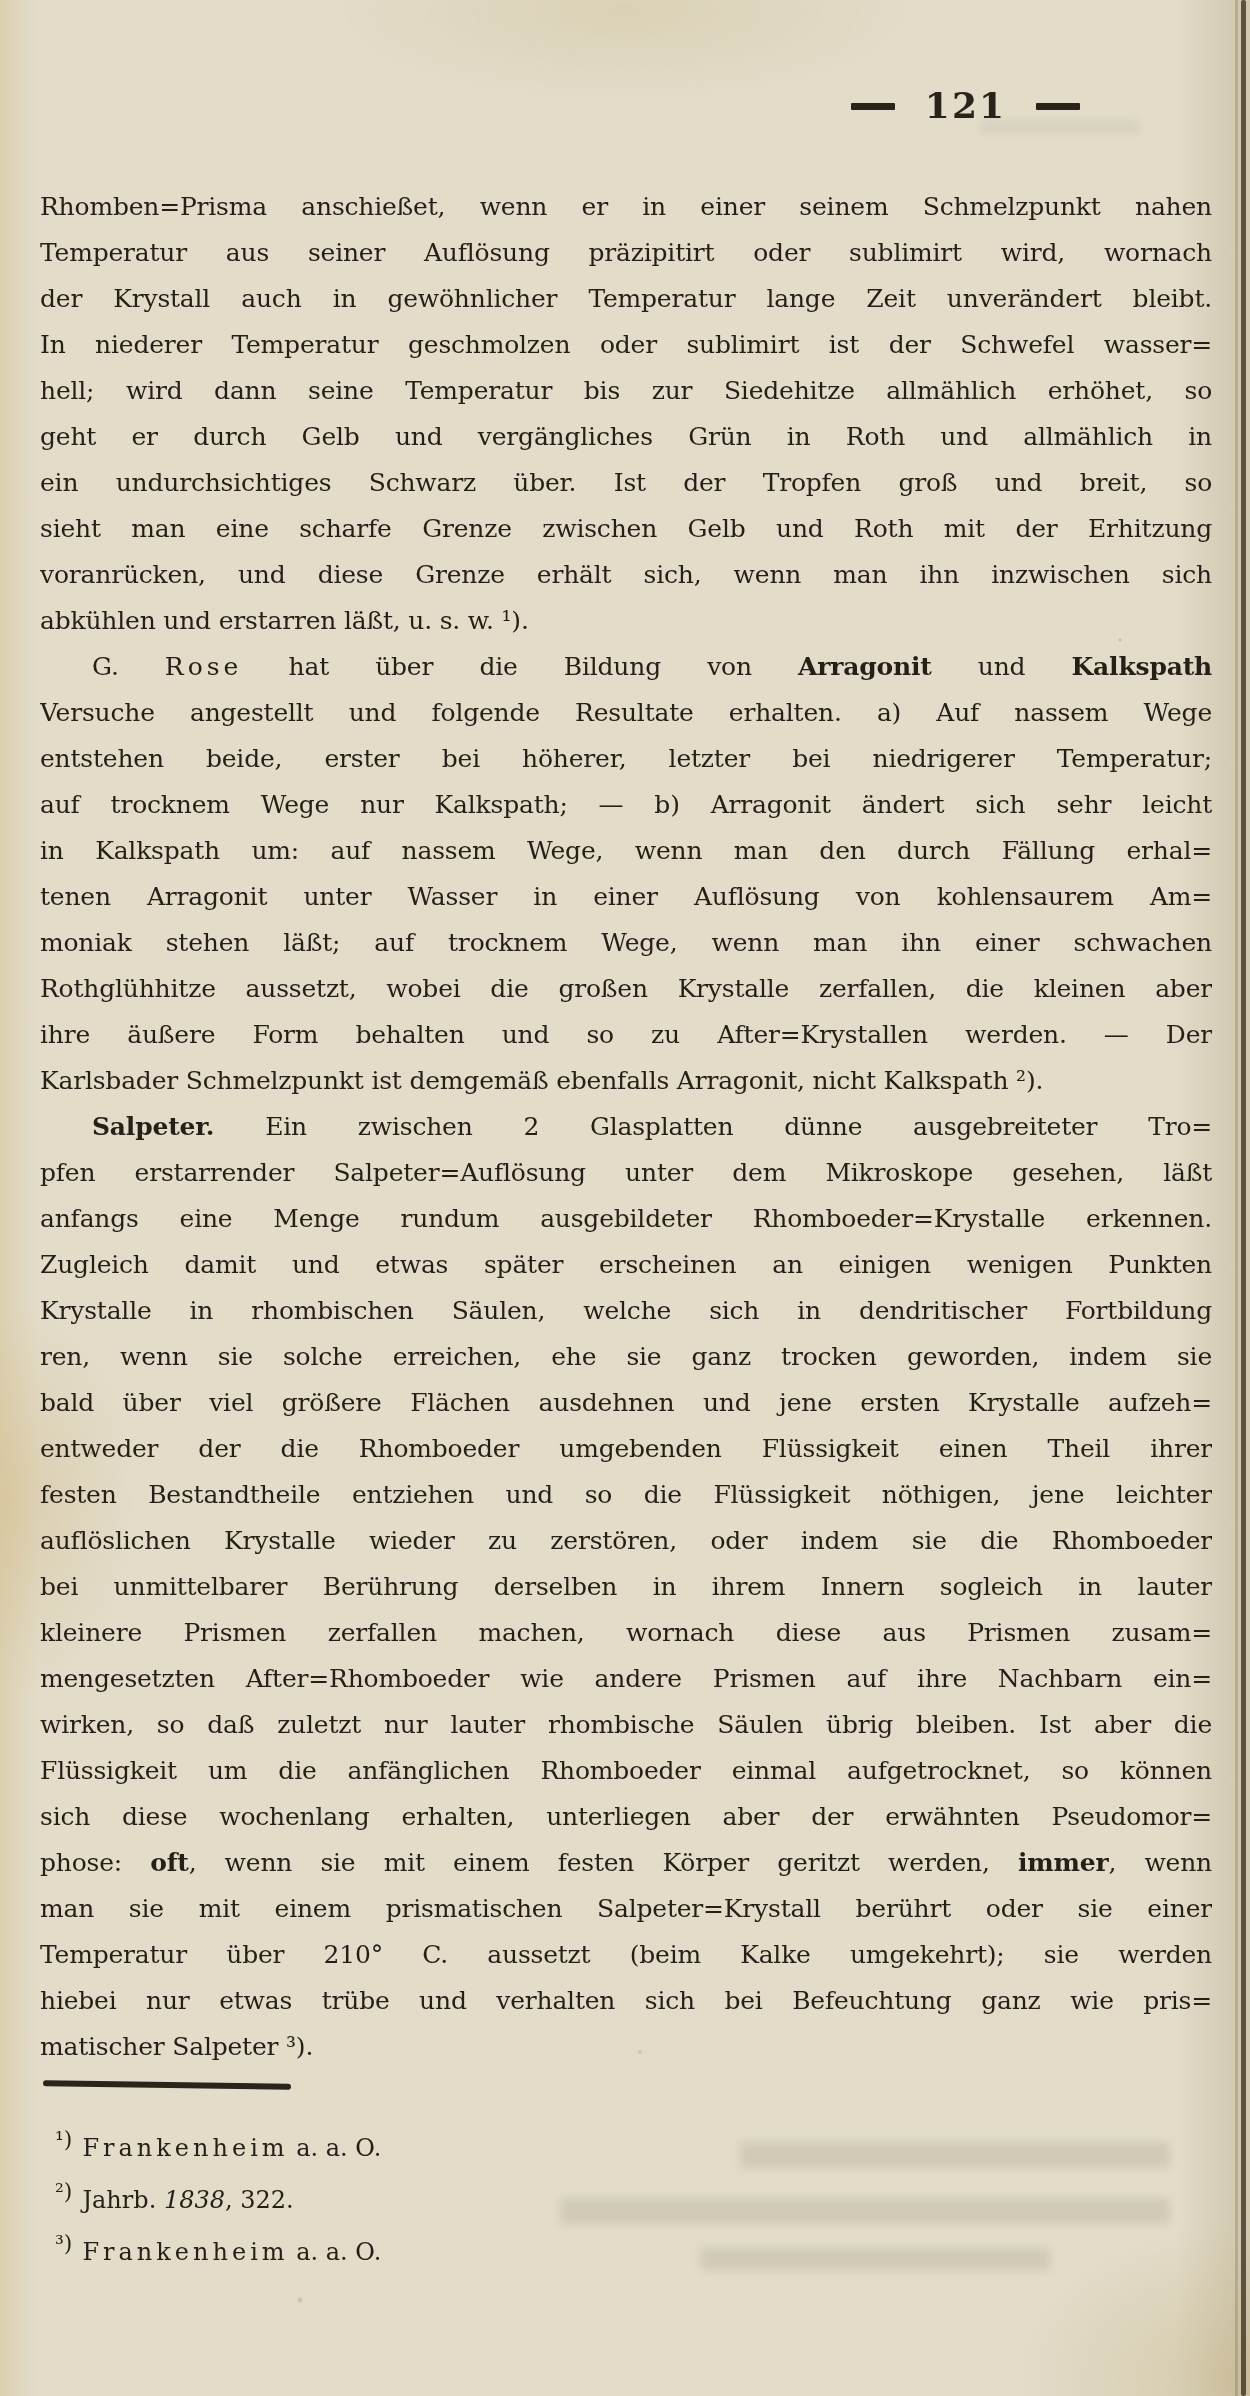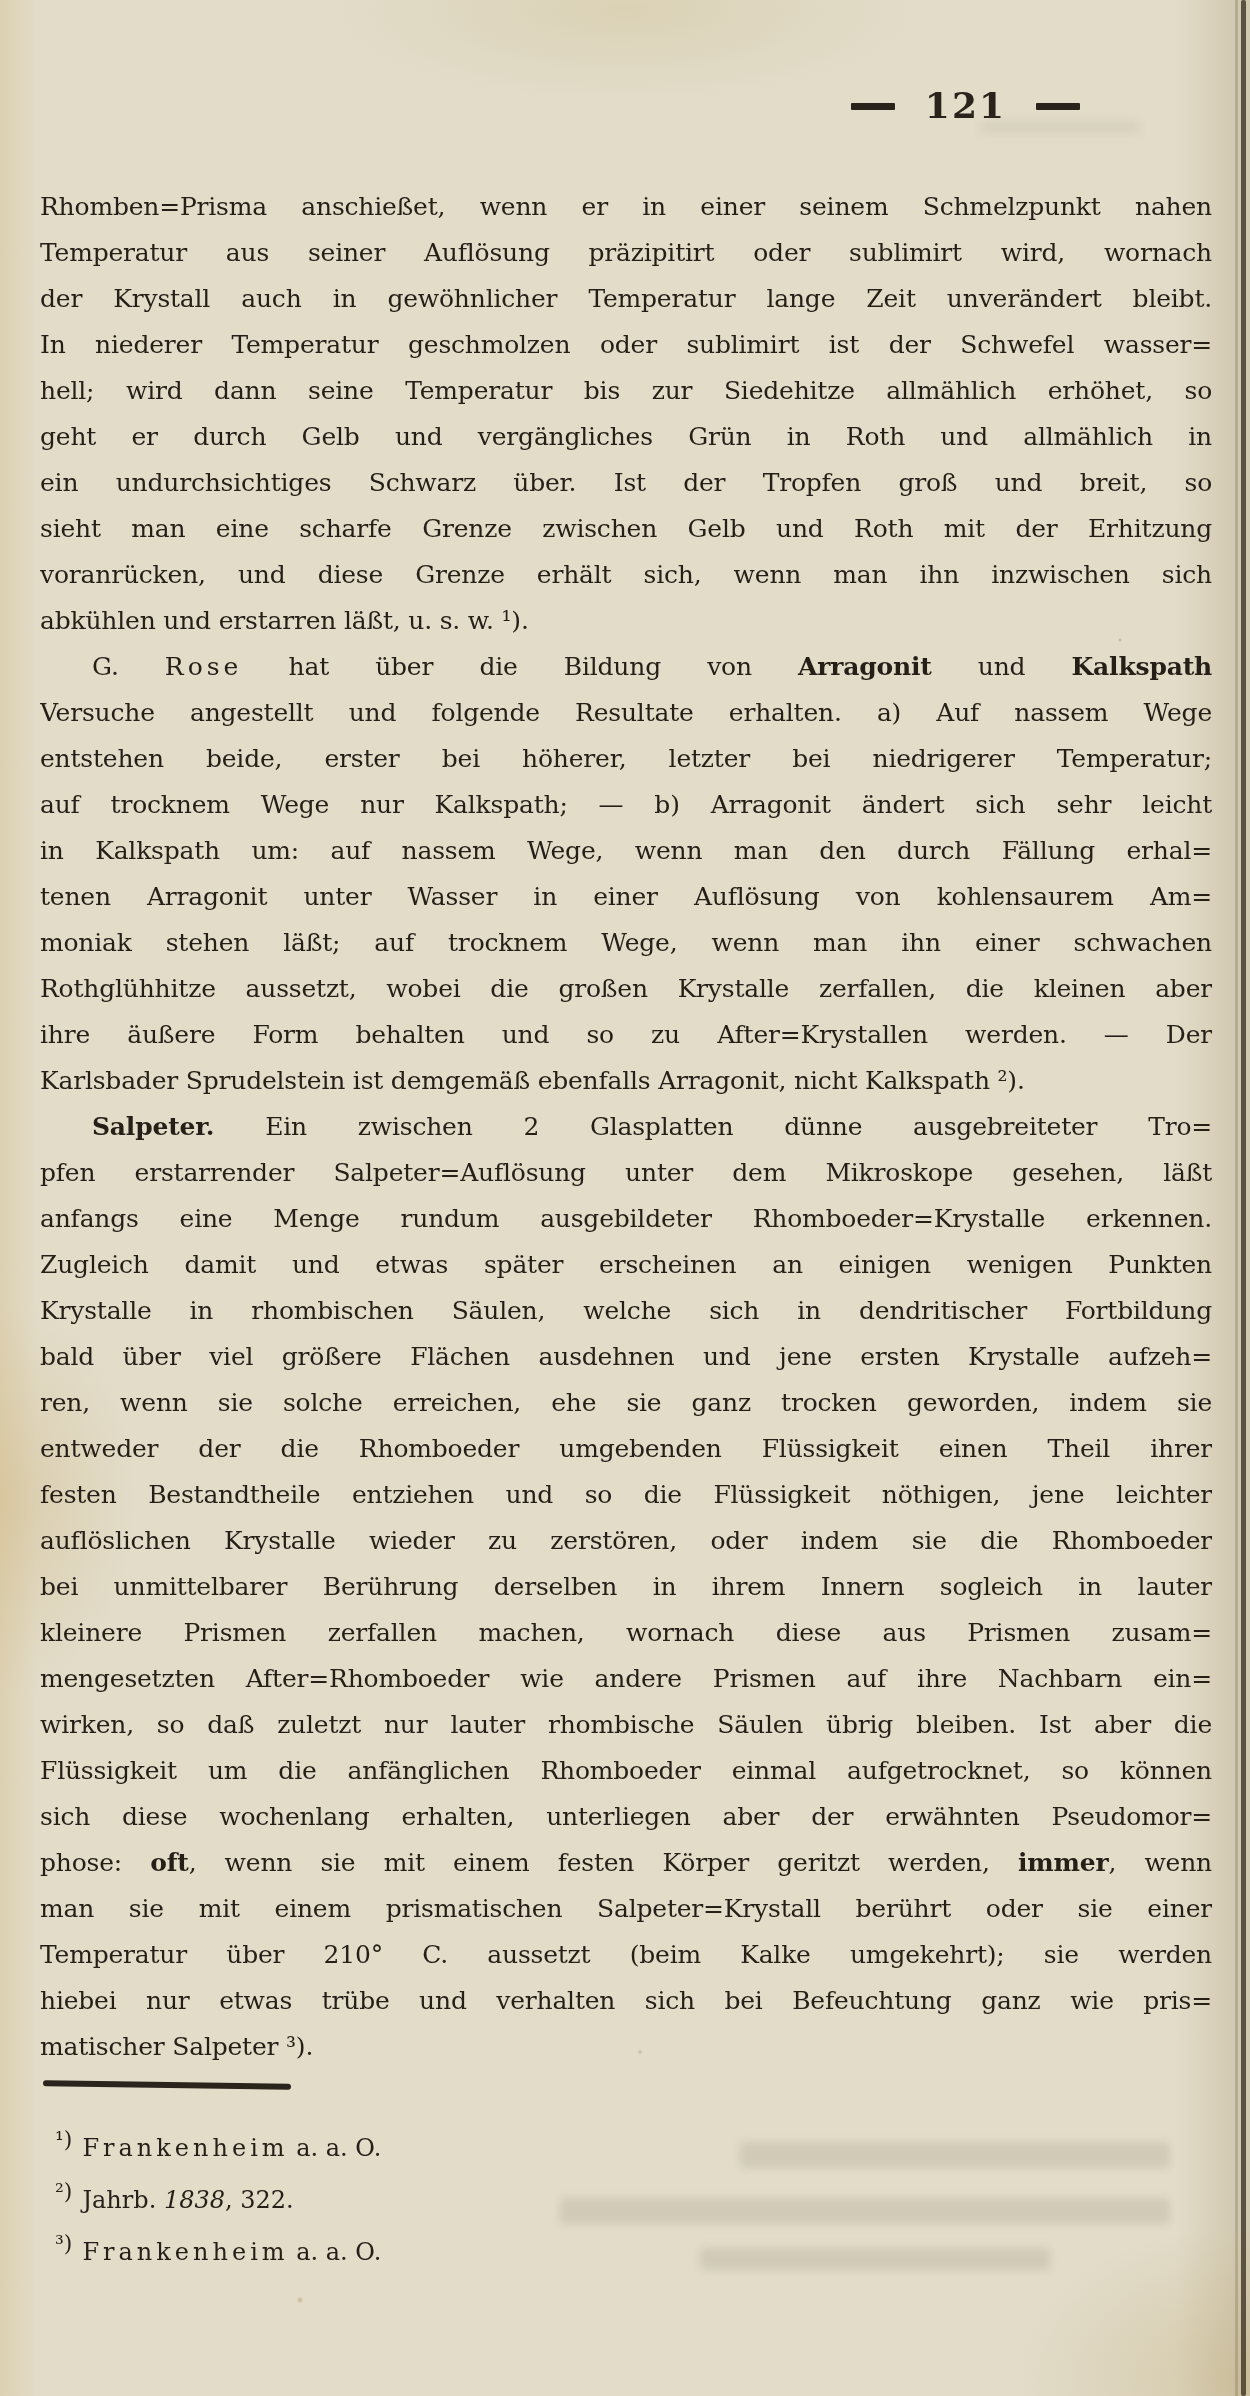--- a/index.html
+++ b/index.html
@@ -94,28 +94,28 @@
       <div class="line lastline"><span>abkühlen und erstarren läßt, u. s. w. ¹).</span></div>
       <div class="line indent"><span>G. </span><span class="sp">Rose</span><span> hat über die Bildung von </span><span class="b">Arragonit</span><span> und </span><span class="b">Kalkspath</span></div>
       <div class="line"><span>Versuche angestellt und folgende Resultate erhalten. a) Auf nassem Wege</span></div>
       <div class="line"><span>entstehen beide, erster bei höherer, letzter bei niedrigerer Temperatur;</span></div>
       <div class="line"><span>auf trocknem Wege nur Kalkspath; — b) Arragonit ändert sich sehr leicht</span></div>
       <div class="line"><span>in Kalkspath um: auf nassem Wege, wenn man den durch Fällung erhal=</span></div>
       <div class="line"><span>tenen Arragonit unter Wasser in einer Auflösung von kohlensaurem Am=</span></div>
       <div class="line"><span>moniak stehen läßt; auf trocknem Wege, wenn man ihn einer schwachen</span></div>
       <div class="line"><span>Rothglühhitze aussetzt, wobei die großen Krystalle zerfallen, die kleinen aber</span></div>
       <div class="line"><span>ihre äußere Form behalten und so zu After=Krystallen werden. — Der</span></div>
-      <div class="line lastline"><span>Karlsbader Sprudelstein ist demgemäß ebenfalls Arragonit, nicht Kalkspath ²).</span></div>
+      <div class="line lastline"><span>Karlsbader Schmelzpunkt ist demgemäß ebenfalls Arragonit, nicht Kalkspath ²).</span></div>
       <div class="line indent"><span class="b">Salpeter.</span><span>  Ein zwischen 2 Glasplatten dünne ausgebreiteter Tro=</span></div>
       <div class="line"><span>pfen erstarrender Salpeter=Auflösung unter dem Mikroskope gesehen, läßt</span></div>
       <div class="line"><span>anfangs eine Menge rundum ausgebildeter Rhomboeder=Krystalle erkennen.</span></div>
       <div class="line"><span>Zugleich damit und etwas später erscheinen an einigen wenigen Punkten</span></div>
       <div class="line"><span>Krystalle in rhombischen Säulen, welche sich in dendritischer Fortbildung</span></div>
+      <div class="line"><span>ren, wenn sie solche erreichen, ehe sie ganz trocken geworden, indem sie</span></div>
       <div class="line"><span>bald über viel größere Flächen ausdehnen und jene ersten Krystalle aufzeh=</span></div>
-      <div class="line"><span>ren, wenn sie solche erreichen, ehe sie ganz trocken geworden, indem sie</span></div>
       <div class="line"><span>entweder der die Rhomboeder umgebenden Flüssigkeit einen Theil ihrer</span></div>
       <div class="line"><span>festen Bestandtheile entziehen und so die Flüssigkeit nöthigen, jene leichter</span></div>
       <div class="line"><span>auflöslichen Krystalle wieder zu zerstören, oder indem sie die Rhomboeder</span></div>
       <div class="line"><span>bei unmittelbarer Berührung derselben in ihrem Innern sogleich in lauter</span></div>
       <div class="line"><span>kleinere Prismen zerfallen machen, wornach diese aus Prismen zusam=</span></div>
       <div class="line"><span>mengesetzten After=Rhomboeder wie andere Prismen auf ihre Nachbarn ein=</span></div>
       <div class="line"><span>wirken, so daß zuletzt nur lauter rhombische Säulen übrig bleiben. Ist aber die</span></div>
       <div class="line"><span>Flüssigkeit um die anfänglichen Rhomboeder einmal aufgetrocknet, so können</span></div>
       <div class="line"><span>sich diese wochenlang erhalten, unterliegen aber der erwähnten Pseudomor=</span></div>
       <div class="line"><span>phose: </span><span class="b">oft</span><span>, wenn sie mit einem festen Körper geritzt werden, </span><span class="b">immer</span><span>, wenn</span></div>

